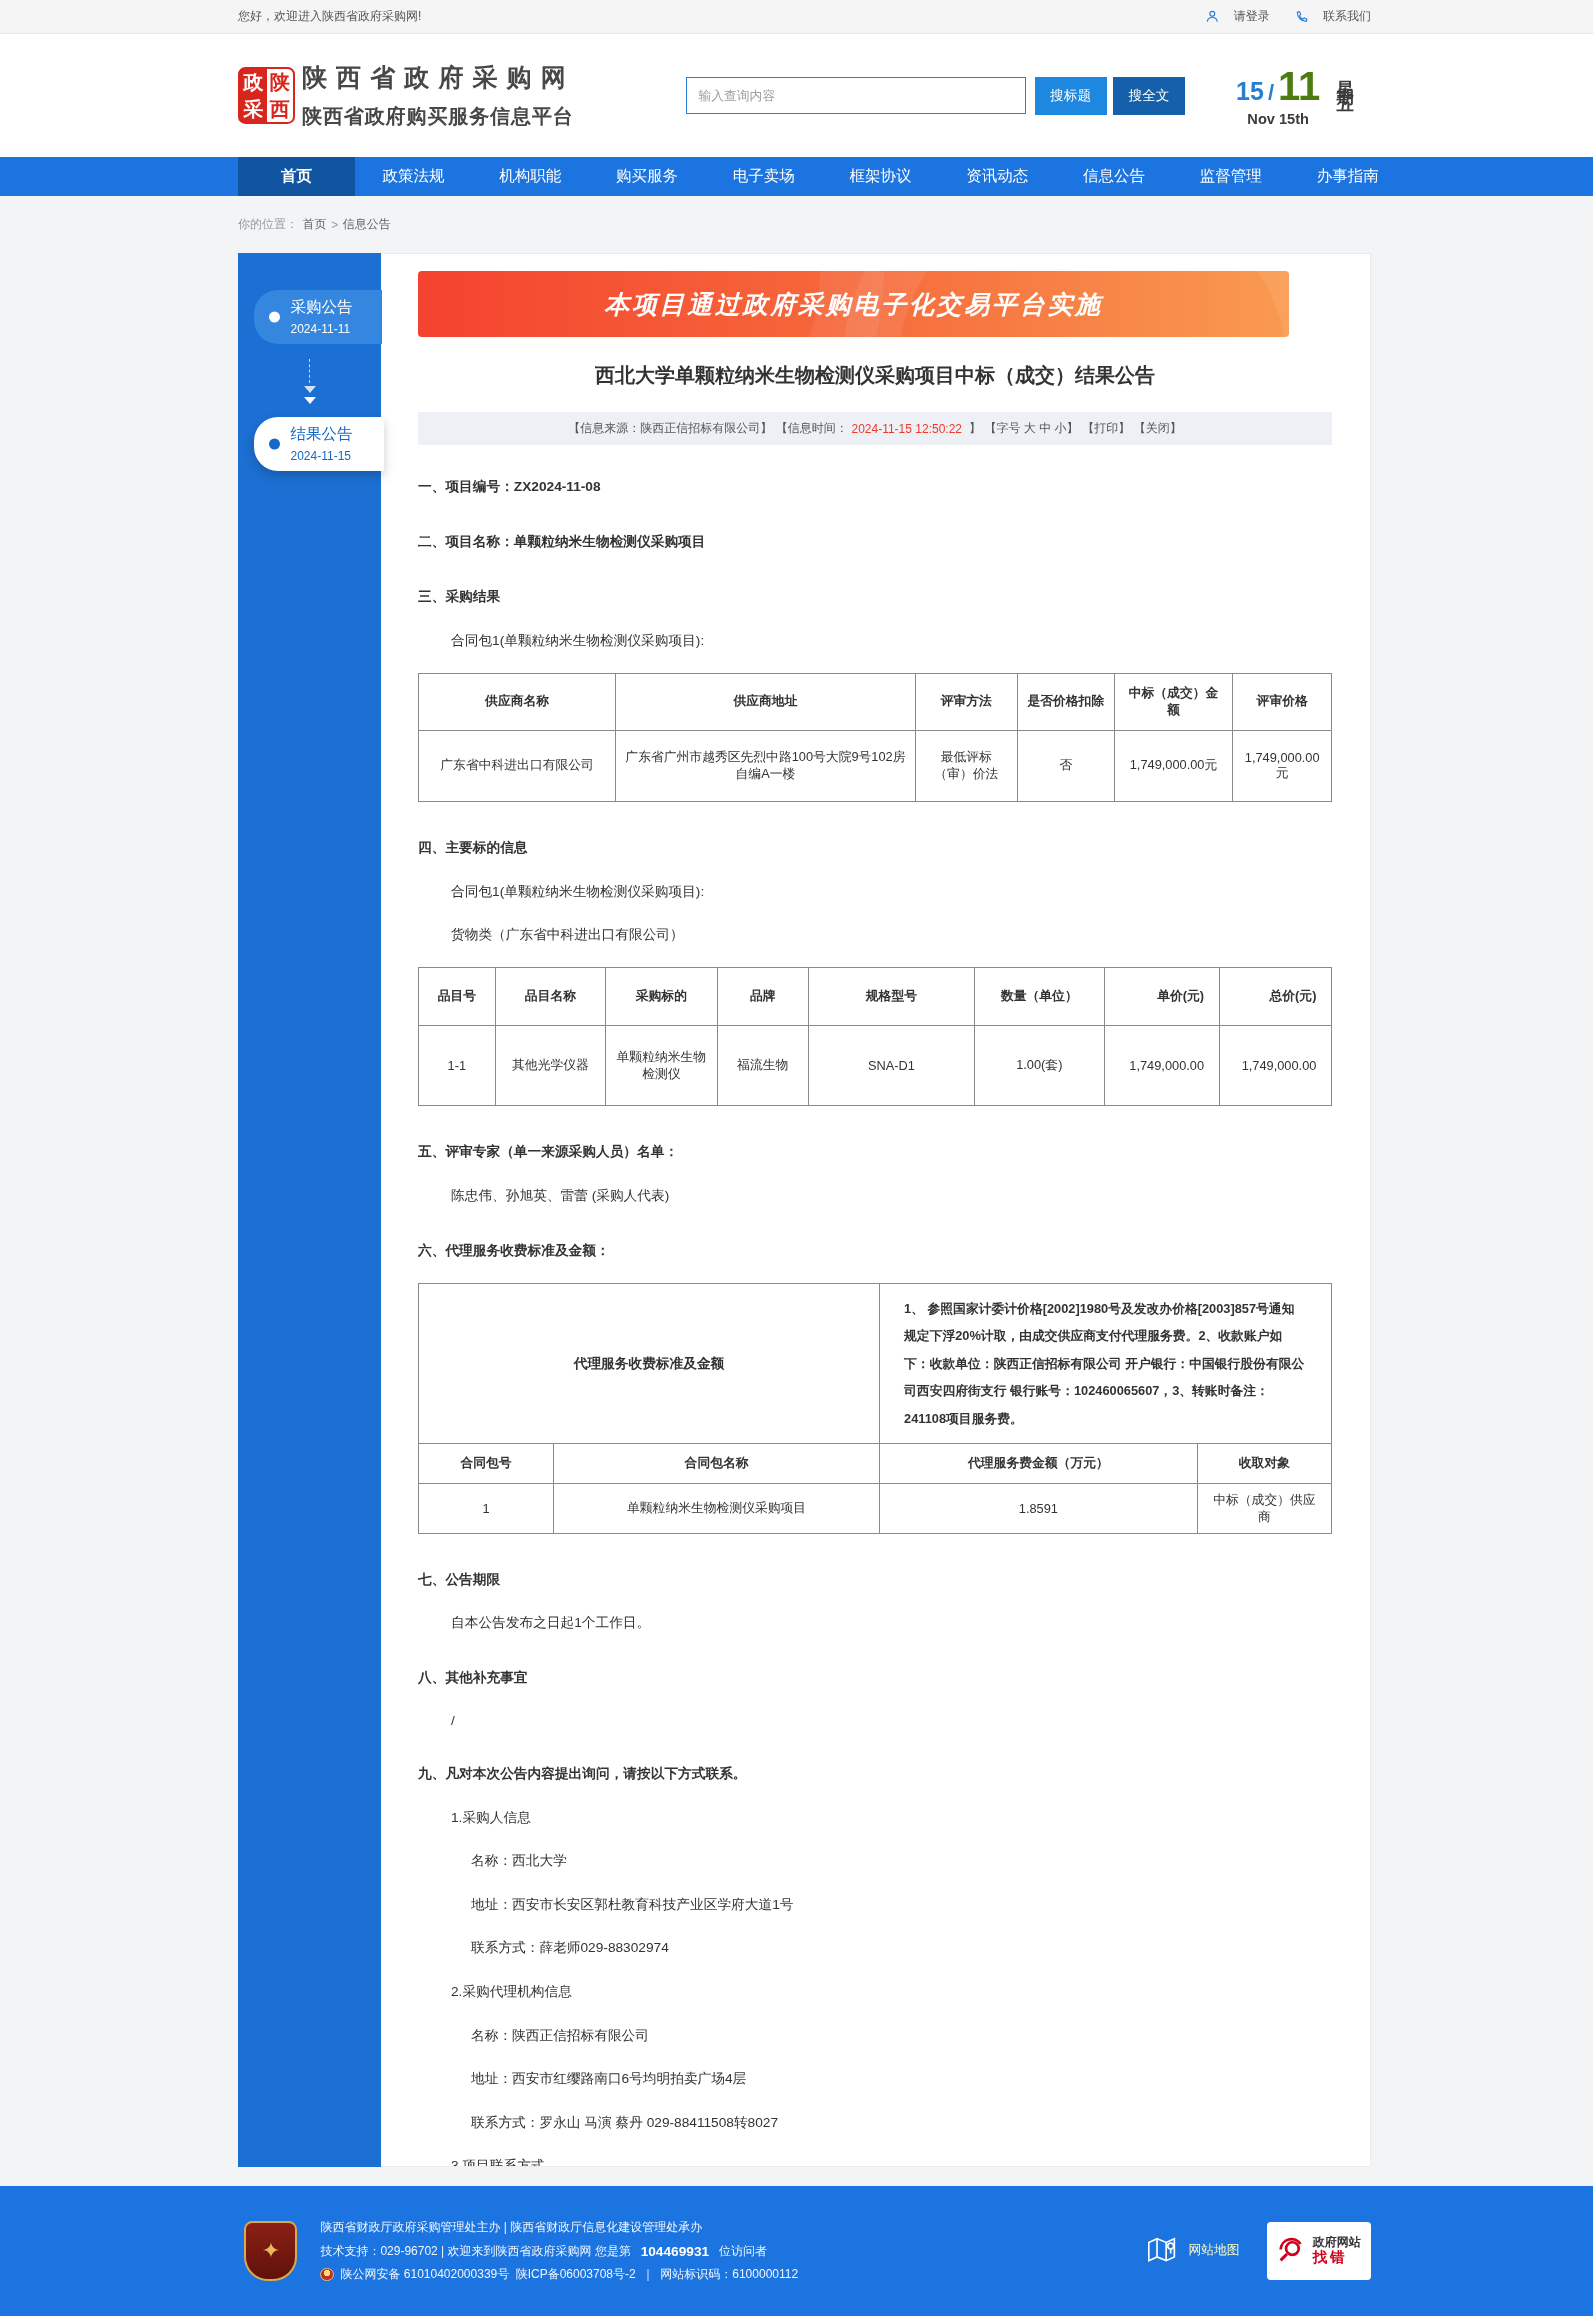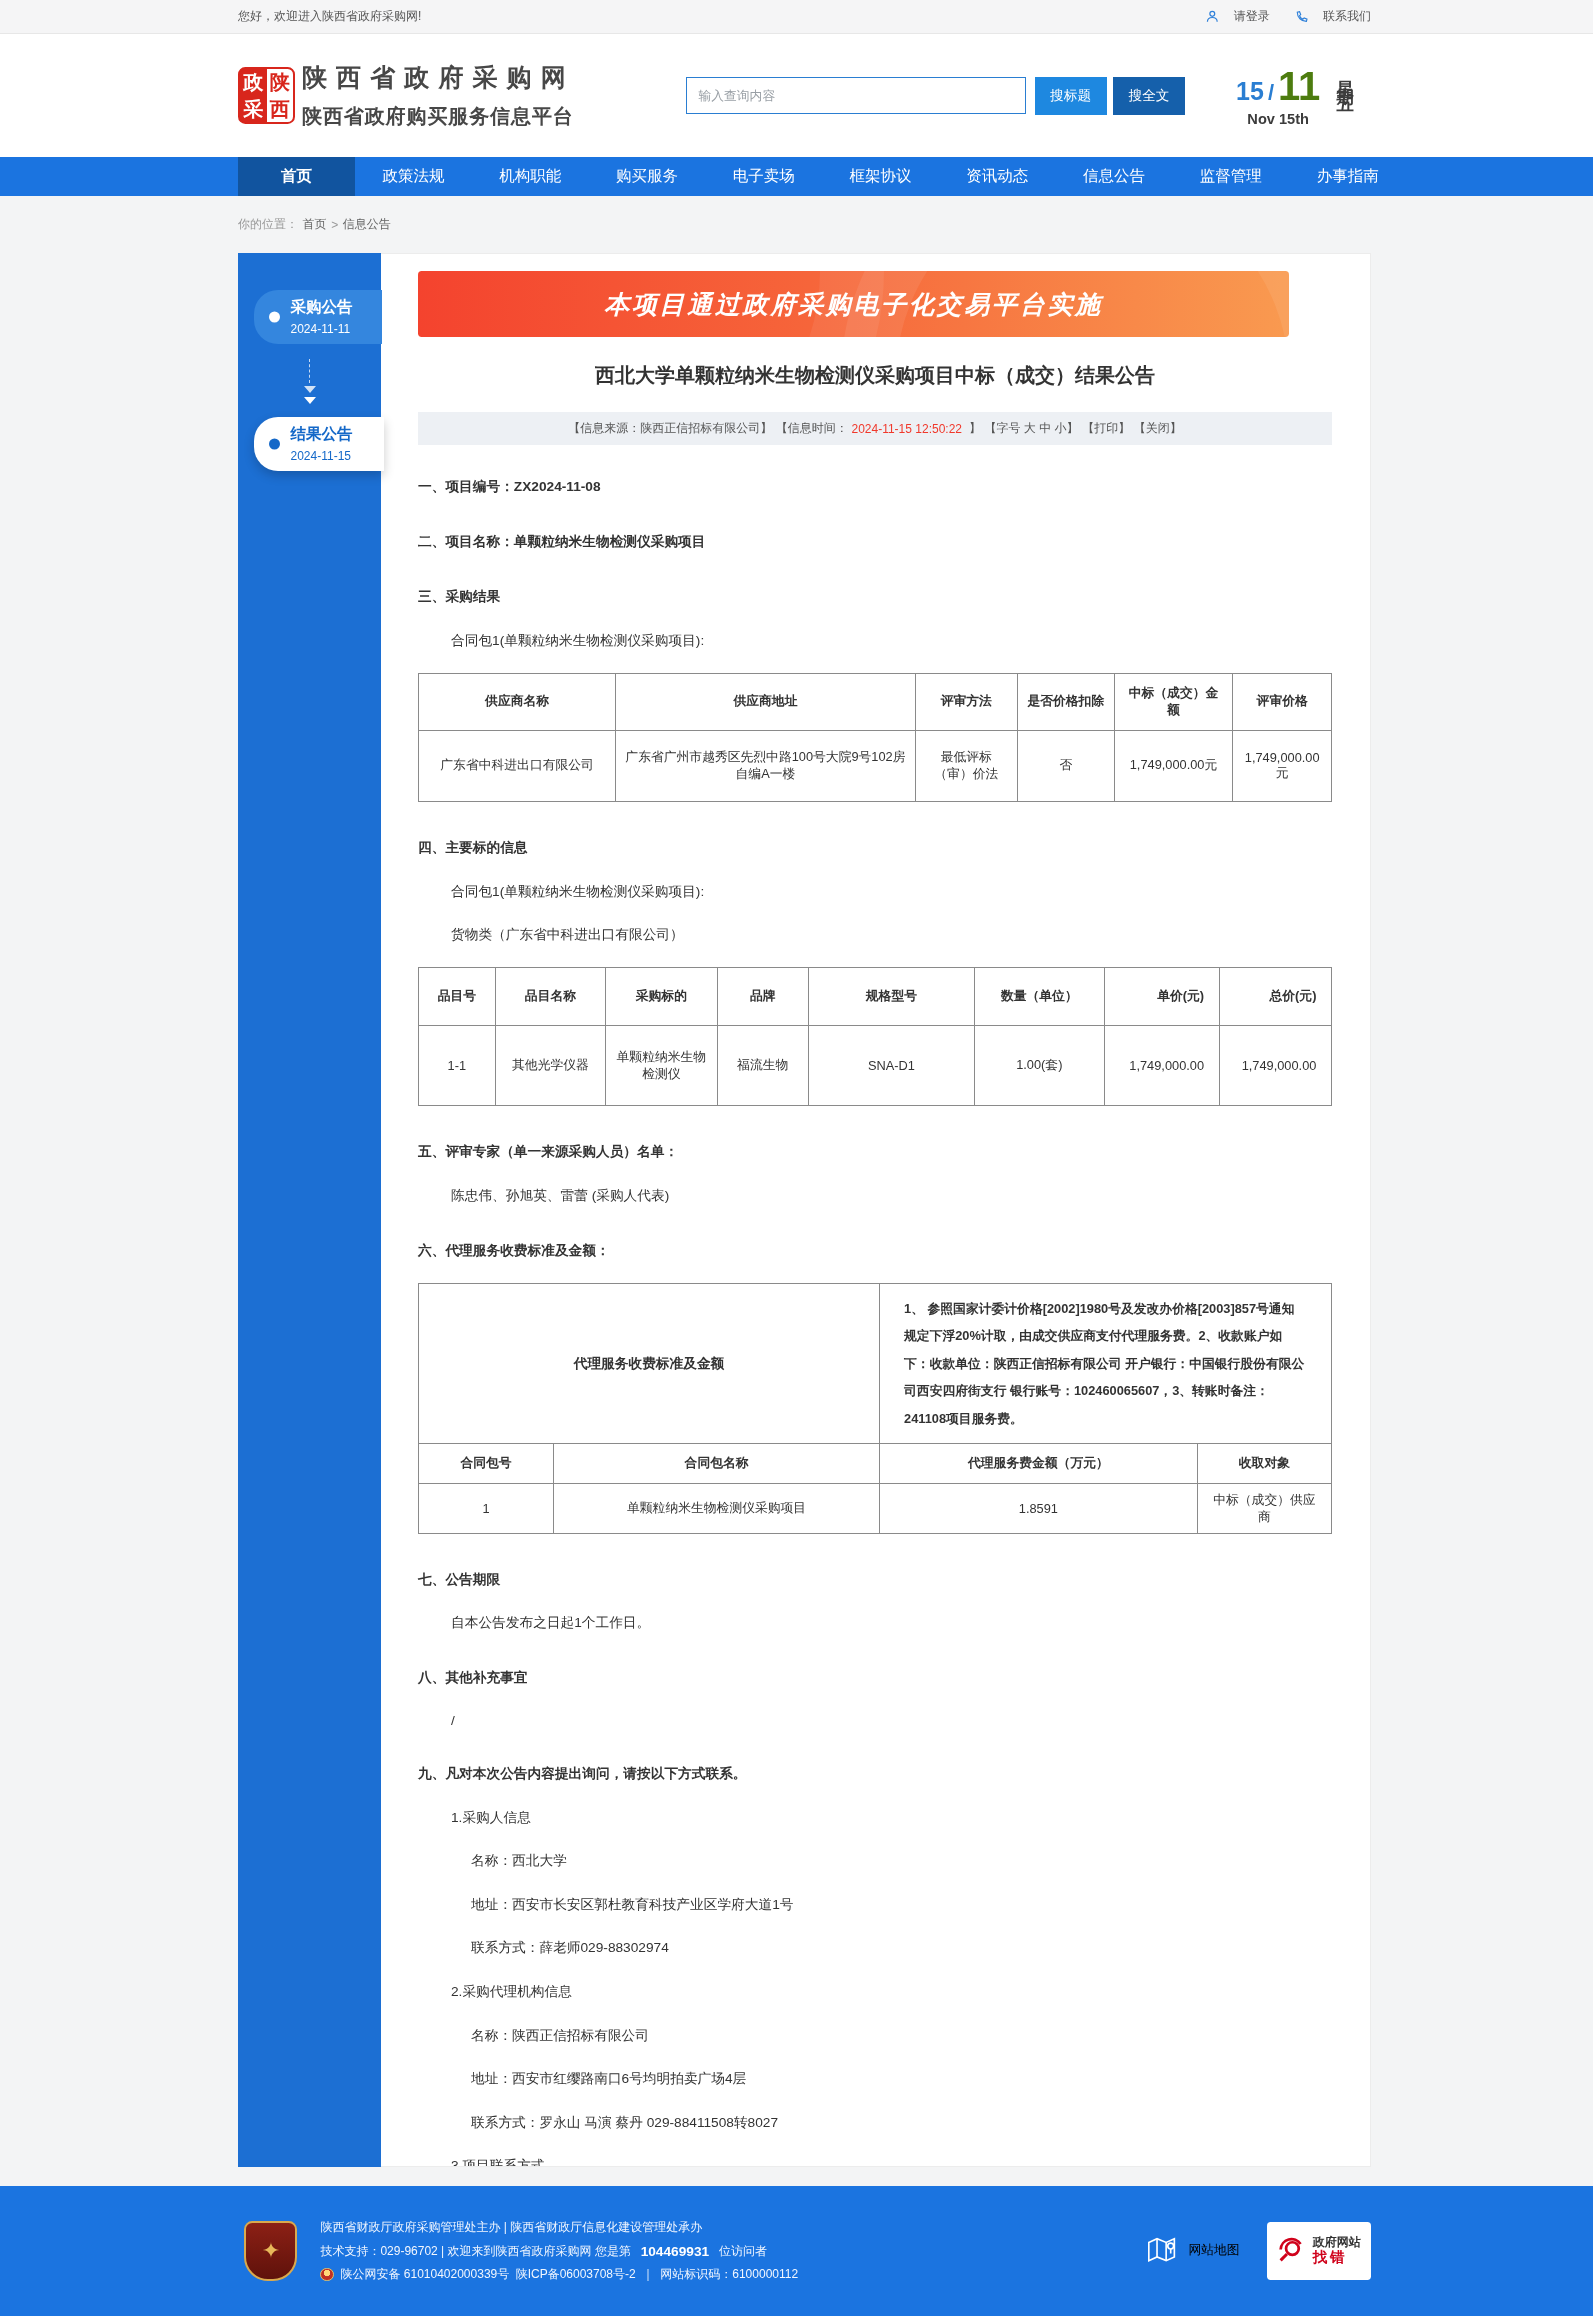--- a/index.html
+++ b/index.html
@@ -64,21 +64,21 @@
   .side { width:143px; background:#1c6fd3; padding-top:37px; flex-shrink:0; }
   .main { flex:1; background:#fff; border:0.9px solid #ececec; border-left:none; padding:17.4px 38px 0 37px; overflow:hidden; }
 
   .side-item { position:relative; margin-left:15.5px; width:128px; border-radius:24px 0 0 24px;
                padding:7.3px 0 8.2px 37px; color:#fff; cursor:pointer; }
   .side-item .dot { position:absolute; left:15.5px; top:50%; transform:translateY(-50%);
                     width:11px; height:11px; border-radius:50%; background:#fff; }
   .item-blue { background:#3486de; }
   .item-active { background:#fff; color:#1468c8; width:130px; box-shadow:0 4.6px 11px rgba(0,0,0,.2); }
   .item-active .dot { background:#1468c8; }
-  .si-title { font-size:15.5px; font-weight:bold; }
+  .si-title { font-size:15.5px; font-weight:normal; }
   .si-date { font-size:12px; margin-top:3.7px; }
   .side-arrow { display:flex; flex-direction:column; align-items:center; margin:14.6px 0 12.8px; }
   .dash { width:0; height:24px; border-left:1.8px dashed rgba(255,255,255,.75); }
   .tri { width:0; height:0; border-left:6.4px solid transparent; border-right:6.4px solid transparent;
          border-top:7.3px solid #fff; margin-top:3.7px; }
   .tri.t1 { opacity:.8; }
 
   .banner { width:871px; height:66px; border-radius:3.7px; position:relative; overflow:hidden;
             background:linear-gradient(90deg,#f4432e 0%,#f6653a 45%,#f99a50 100%);
             display:flex; align-items:center; justify-content:center;
@@ -119,21 +119,21 @@
             border:2.7px solid #d9a94e; border-radius:8.2px 8.2px 24px 24px;
             display:flex; align-items:center; justify-content:center;
             color:#e8b85a; font-size:22px; font-weight:bold; }
   .f-lines { margin-left:23px; font-size:12px; color:#f2f7ff;text-align:center; }
   .f-line { margin:6.4px 0; display:flex; align-items:center; gap:6.4px; white-space:pre-wrap; }
   .f-count { font-weight:bold; font-size:13.7px; color:#fff; }
   .badge-mini { width:13.7px; height:13.7px; border-radius:50%; flex-shrink:0;
                 background:radial-gradient(circle at 50% 38%, #ffd97a 0 36%, #c03125 37% 100%);
                 border:0.9px solid #e6c064; }
   .f-right { margin-left:auto; display:flex; align-items:center; gap:27.4px; }
-  .sitemap { display:flex; align-items:center; gap:10px; color:#000000; font-size:12.8px; cursor:pointer; }
+  .sitemap { display:flex; align-items:center; gap:10px; color:#fef9c3; font-size:12.8px; cursor:pointer; }
   .err-badge { width:104px; height:58px; background:#fff; border-radius:3.7px; cursor:pointer;
                display:flex; align-items:center; justify-content:center; gap:6.4px; }
   .err-text { display:flex; flex-direction:column; line-height:1.2; }
   .err-t1 { font-size:12px; color:#333; font-weight:bold; }
   .err-t2 { font-size:14.6px; color:#d0021b; font-weight:bold; letter-spacing:2.7px; }
 </style>
 </head>
 <body>
 
 <div class="topbar">

